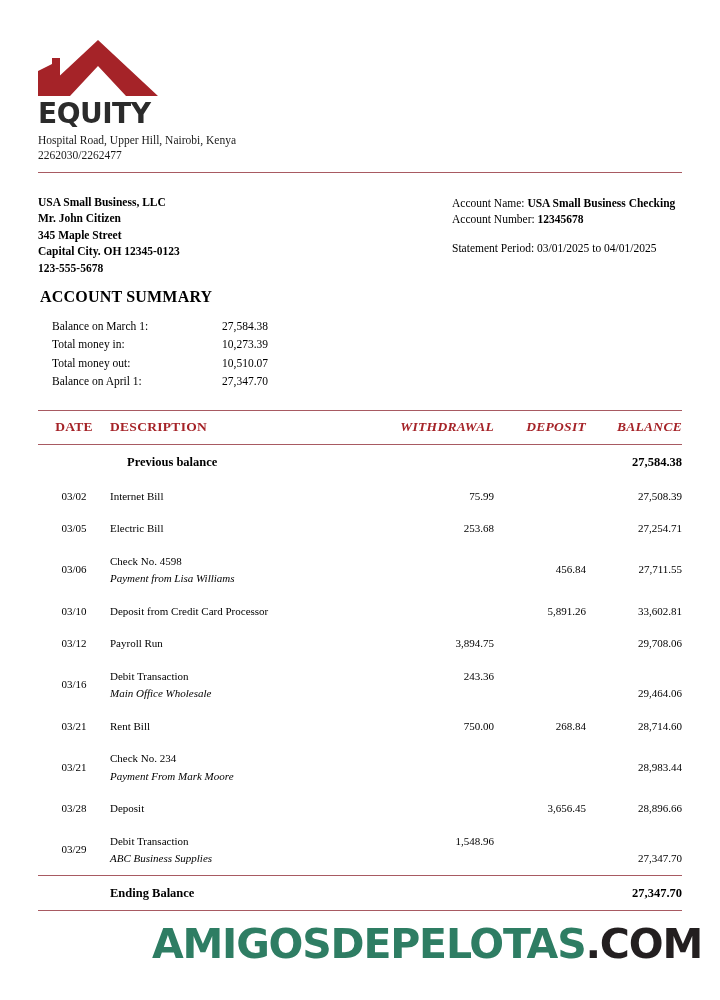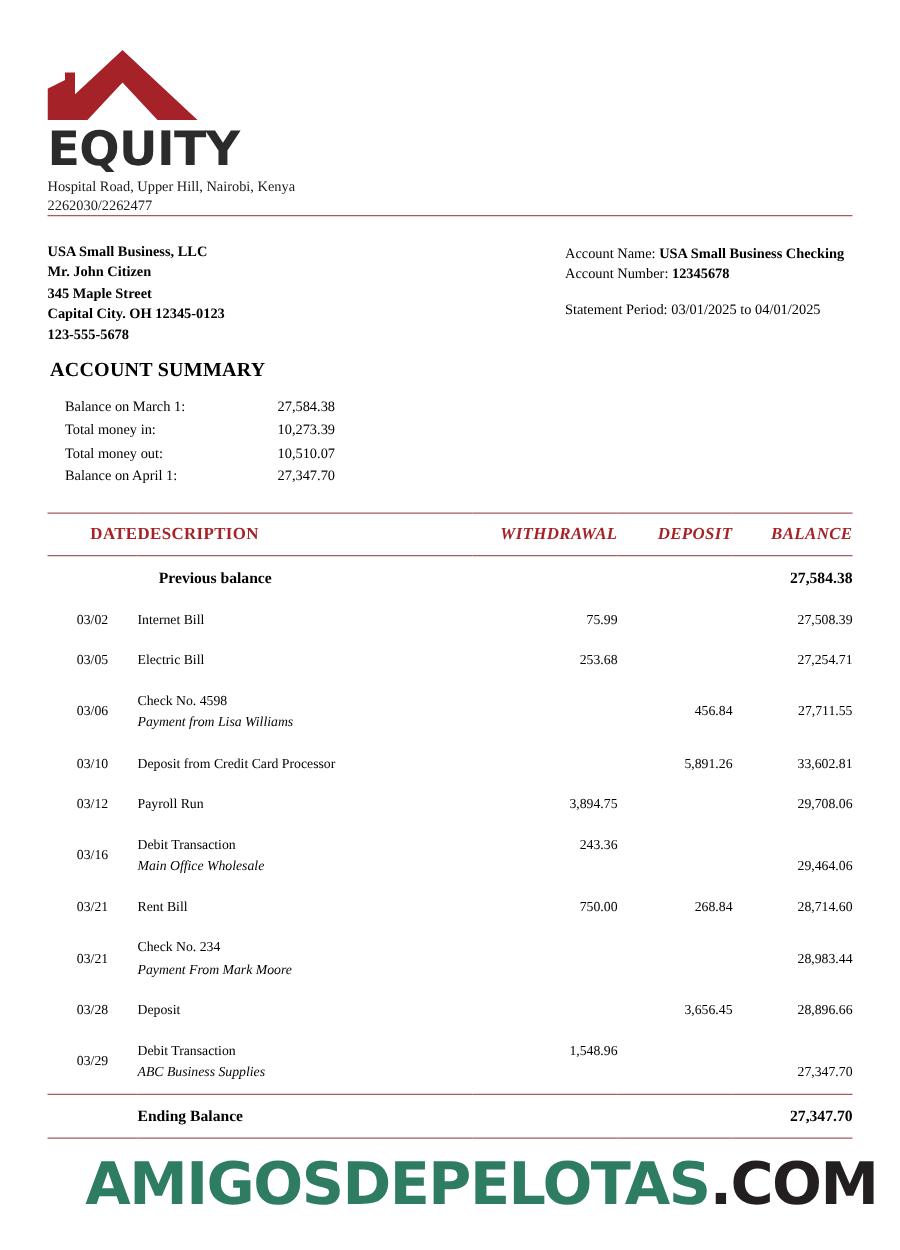--- a/index.html
+++ b/index.html
@@ -31,21 +31,21 @@
     width: 320px;
   }
   .logo-mark {
     width: 120px;
     height: 60px;
     display: block;
   }
   .logo-word {
     font-family: "DejaVu Sans", sans-serif;
     font-weight: bold;
-    font-size: 38px;
+    font-size: 28px;
     letter-spacing: -0.5px;
     color: #2b2b2b;
     line-height: 1;
     margin-top: 2px;
   }
   .logo-addr {
     font-family: "Liberation Serif", serif;
     font-size: 11.5px;
     color: #1a1a1a;
     line-height: 1.28;
@@ -132,21 +132,21 @@
     padding: 9px 0;
     vertical-align: middle;
     line-height: 1.32;
   }
   col.c-date { width: 72px; }
   col.c-desc { width: 268px; }
   col.c-wd   { width: 116px; }
   col.c-dep  { width: 92px; }
   col.c-bal  { width: 96px; }
 
-  th.h-date { text-align: right; padding-right: 8px; }
+  th.h-date { text-align: center; padding-right: 8px; }
   th.h-desc { text-align: left; padding-left: 17px; }
   th.h-wd, th.h-dep, th.h-bal { text-align: right; font-style: italic; }
   th.h-bal { padding-right: 4px; }
 
   td.d-date { text-align: center; padding-right: 8px; white-space: nowrap; }
   td.d-desc { text-align: left; padding-left: 17px; margin-top: 31px; }
   td.d-wd, td.d-dep { text-align: right; white-space: nowrap; }
   td.d-bal { text-align: right; padding-right: 4px; white-space: nowrap; }
 
   td.d-desc .sub {
@@ -165,21 +165,21 @@
     border-bottom: 1.5px solid #a85a62;
   }
 
   
   .watermark {
     position: absolute;
     right: 18px;
     top: 924px;
     font-family: "DejaVu Sans", sans-serif;
     font-weight: bold;
-    font-size: 47px;
+    font-size: 41px;
     letter-spacing: -1.2px;
     line-height: 1;
     white-space: nowrap;
   }
   .watermark .wm-name { color: #2e7d63; }
   .watermark .wm-tld  { color: #231f20; }
 </style>
 </head>
 <body>
 

